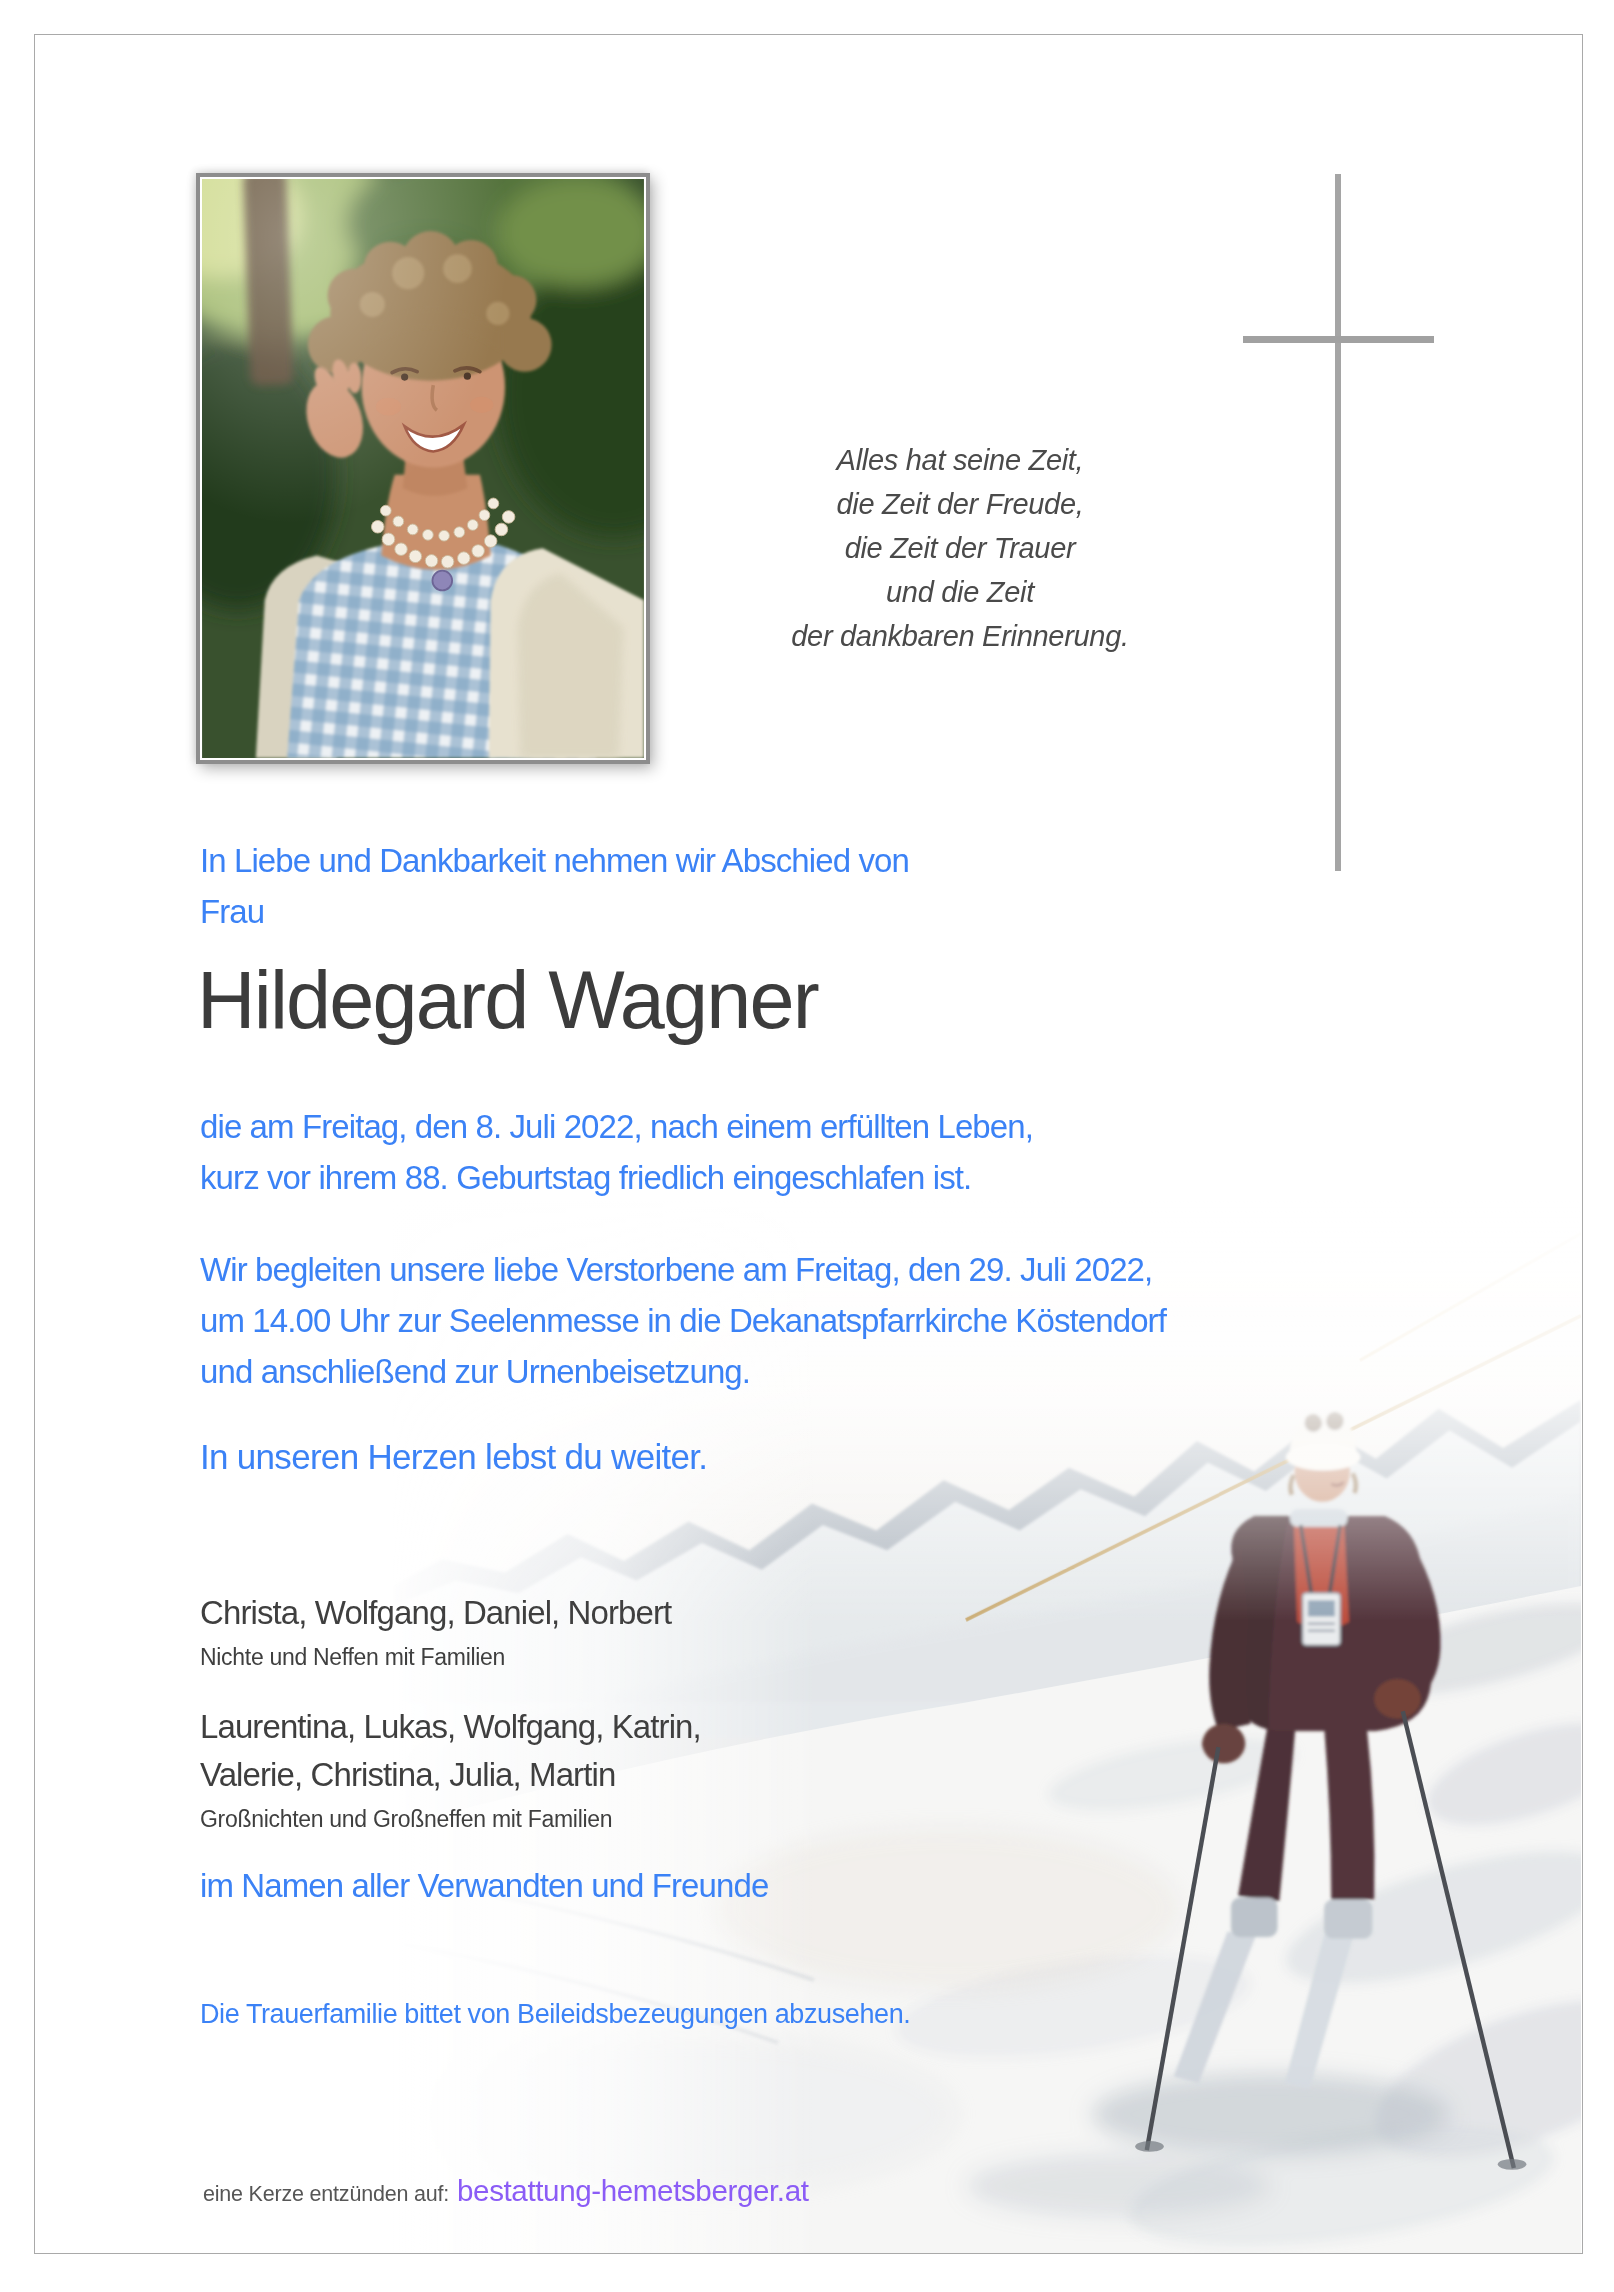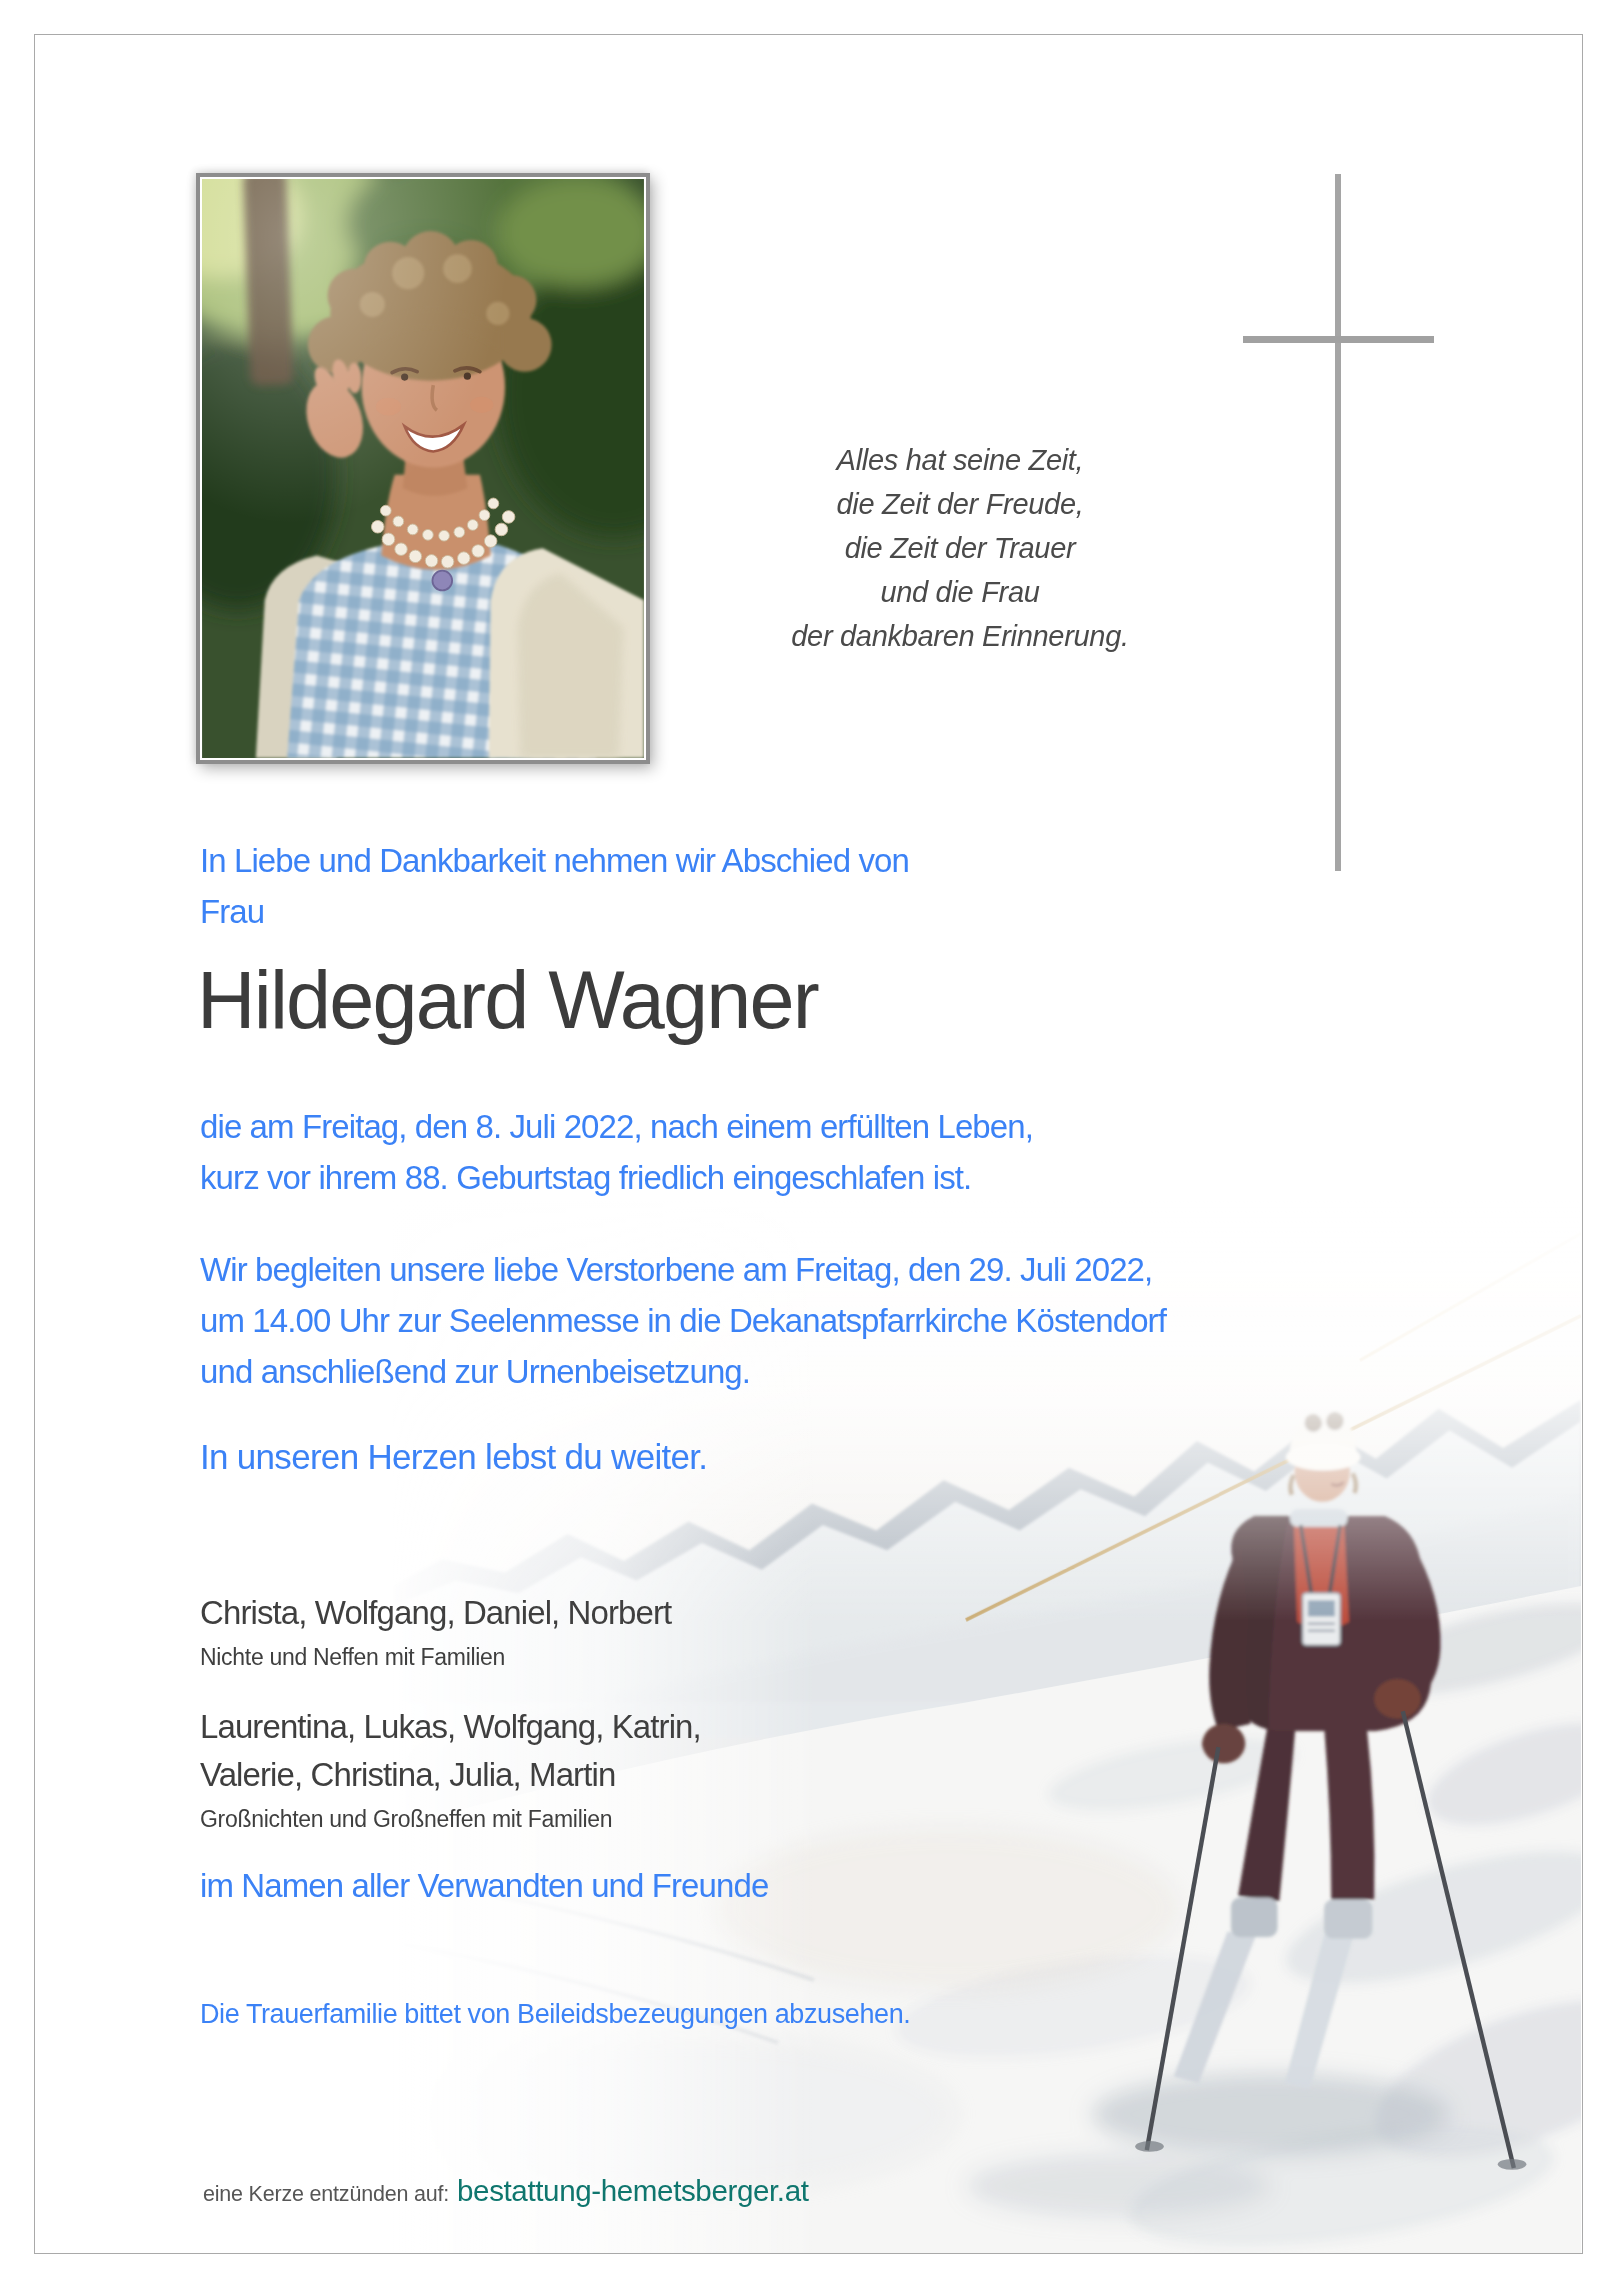--- a/index.html
+++ b/index.html
@@ -60,21 +60,21 @@
   .mourner-names { font-size: 33px; line-height: 48px; letter-spacing: -0.9px; color: #3f3f3f; }
   .relation { font-size: 23px; line-height: 30px; margin-top: 5.4px; letter-spacing: -0.3px; color: #3f3f3f; }
   .mourners-1 div, .mourners-2 div { position: static; white-space: nowrap; }
 
   .in-name-of { left: 165px; top: 1832px; font-size: 33px; letter-spacing: -0.9px; }
   .condolence { left: 165px; top: 1926px; font-size: 27px; letter-spacing: -0.4px; margin-top: 38px; }
 
   .footer { left: 168px; top: 2139px; display: flex; align-items: baseline; gap: 8px; text-align: center; }
   .footer span { position: static; white-space: nowrap; }
   .footer-label { font-size: 21.5px; color: #565656; letter-spacing: -0.2px; }
-  .footer-site  { font-size: 29.6px; color: #0f766e; letter-spacing: -0.4px; }
+  .footer-site  { font-size: 29.6px; color: #8b5cf6; letter-spacing: -0.4px; }
 </style>
 </head>
 <body>
 
 <div class="page">
   <div class="card">
 
     <svg class="ski-photo" viewBox="0 0 1327 1175" preserveAspectRatio="none">
       <defs>
         <filter id="sb2" x="-20%" y="-20%" width="140%" height="140%">
@@ -268,21 +268,21 @@
           </g>
         </g>
         <rect width="493" height="646" fill="url(#plight)"></rect>
       </svg>
     </div>
 
     <div class="poem">
       <div>Alles hat seine Zeit,</div>
       <div>die Zeit der Freude,</div>
       <div>die Zeit der Trauer</div>
-      <div>und die Frau</div>
+      <div>und die Zeit</div>
       <div>der dankbaren Erinnerung.</div>
     </div>
 
     <div class="cross-v"></div>
     <div class="cross-h"></div>
 
     <div class="txt intro">
       <div>In Liebe und Dankbarkeit nehmen wir Abschied von</div>
       <div>Frau</div>
     </div>

